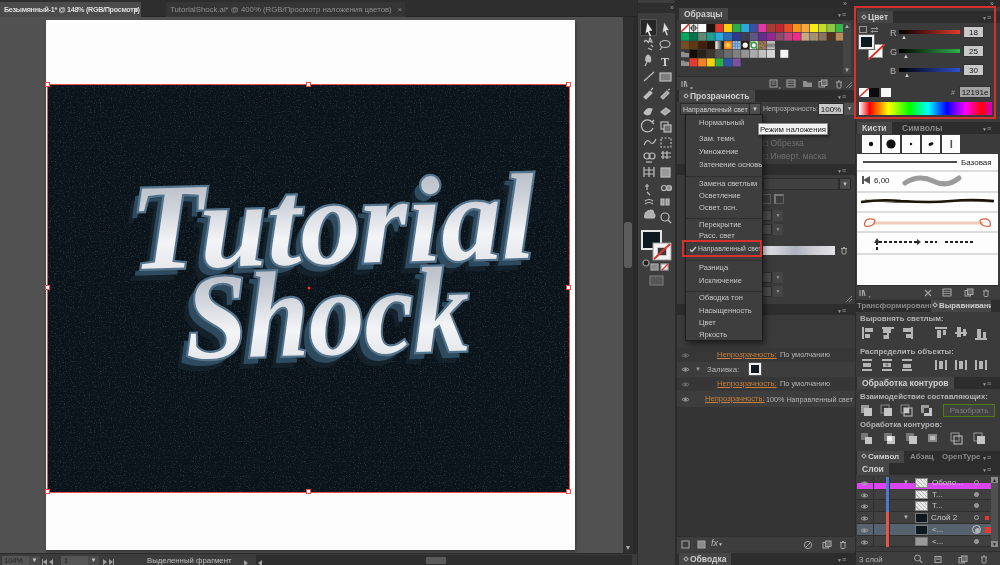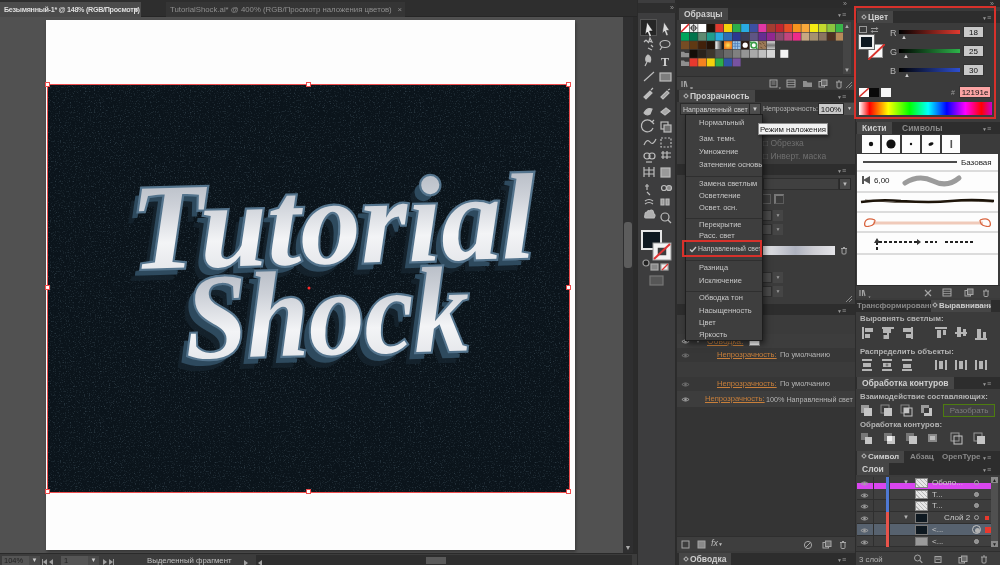--- a/index.html
+++ b/index.html
@@ -318,36 +318,36 @@
 <svg class="abs" style="left:163px;top:246px" width="9" height="9" viewBox="0 0 9 9" fill="none" stroke="#a5a5a5">
         <path d="M1 2.5 h6 M2 2.5 v4.5 q0 1 1 1 h2 q1 0 1 -1 v-4.5 M3 1.5 h2" stroke-width="1"></path>
       </svg>
 <div class="abs" style="left:84px;top:272px;width:11px;height:11px;background:#4a4a4a;border:1px solid #2e2e2e"></div>
 <div class="abs" style="left:96px;top:272px;width:10px;height:11px;background:#454545;color:#999;font-size:5px;text-align:center;line-height:11px">▼</div>
 <div class="abs" style="left:84px;top:286px;width:11px;height:11px;background:#4a4a4a;border:1px solid #2e2e2e"></div>
 <div class="abs" style="left:96px;top:286px;width:10px;height:11px;background:#454545;color:#999;font-size:5px;text-align:center;line-height:11px">▼</div>
 <div class="abs phead" style="top:304px;height:11px">
         <div class="pmenu"><span style="font-size:5px">▼</span>≡</div>
       </div>
-<div class="abs" style="left:0;top:334px;width:178px;height:14px;background:#3d3d3d">
- <svg class="eye abs" style="left:4px;top:3px" viewBox="0 0 10 8" width="10" height="8">
-          <path d="M1 4 Q5 0.5 9 4 Q5 7.5 1 4 z" fill="none" stroke="#a5a5a5"></path>
-          <circle cx="5" cy="4" r="1.3" fill="#a5a5a5"></circle>
-        </svg>
- <span class="abs" style="left:18px;top:4px;color:#999;font-size:6px">▼</span>
- <span class="abs" style="left:30px;top:2px;color:#c87f3a;font-size:8.5px;text-decoration:underline">Обводка:</span>
- <span class="abs" style="left:72px;top:1px;width:11px;height:11px;background:#fff;border:1px solid #888"></span>
-</div>
 <div class="abs" style="left:0;top:348px;width:178px;height:14px;background:#373737">
  <svg class="eye abs" style="left:4px;top:3px;opacity:0.55" viewBox="0 0 10 8" width="10" height="8">
           <path d="M1 4 Q5 0.5 9 4 Q5 7.5 1 4 z" fill="none" stroke="#a5a5a5"></path>
           <circle cx="5" cy="4" r="1.3" fill="#a5a5a5"></circle>
         </svg>
  <span class="abs" style="left:40px;top:2px;color:#c87f3a;font-size:7.6px;text-decoration:underline">Непрозрачность:</span>
  <span class="abs lbl" style="left:103px;top:2px;font-size:7.4px">По умолчанию</span>
+</div>
+<div class="abs" style="left:0;top:362px;width:178px;height:15px;background:#3d3d3d">
+ <svg class="eye abs" style="left:4px;top:3px" viewBox="0 0 10 8" width="10" height="8">
+          <path d="M1 4 Q5 0.5 9 4 Q5 7.5 1 4 z" fill="none" stroke="#a5a5a5"></path>
+          <circle cx="5" cy="4" r="1.3" fill="#a5a5a5"></circle>
+        </svg>
+ <span class="abs" style="left:18px;top:4px;color:#999;font-size:6px">▼</span>
+ <span class="abs lbl" style="left:30px;top:3px">Заливка:</span>
+ <span class="abs" style="left:72px;top:1px;width:12px;height:12px;background:#0e1820;border:2px solid #f0f0f0;outline:1px solid #555"></span>
 </div>
 <div class="abs" style="left:0;top:377px;width:178px;height:14px;background:#373737">
  <svg class="eye abs" style="left:4px;top:3px;opacity:0.55" viewBox="0 0 10 8" width="10" height="8">
           <path d="M1 4 Q5 0.5 9 4 Q5 7.5 1 4 z" fill="none" stroke="#a5a5a5"></path>
           <circle cx="5" cy="4" r="1.3" fill="#a5a5a5"></circle>
         </svg>
  <span class="abs" style="left:40px;top:2px;color:#c87f3a;font-size:7.6px;text-decoration:underline">Непрозрачность:</span>
  <span class="abs lbl" style="left:103px;top:2px;font-size:7.4px">По умолчанию</span>
 </div>
 <div class="abs" style="left:0;top:391px;width:178px;height:16px;background:#3d3d3d">
@@ -445,21 +445,21 @@
 <div class="abs" style="left:44px;top:68px;width:61px;height:4px;background:linear-gradient(90deg,#000,#2e4fd0)"></div>
 <div class="abs" style="left:49px;top:72px;color:#ccc;font-size:6px">▲</div>
 <div class="abs" style="left:108px;top:64px;width:21px;height:12px;background:#c9c9c9;border:1px solid #333;color:#111;font-size:8px;line-height:11px;text-align:center">30</div>
 <div class="abs" style="left:4px;top:88px;width:10px;height:9px;background:#fff"></div>
 <svg class="abs" style="left:4px;top:88px" width="10" height="9">
         <path d="M0 9 L10 0" stroke="#d8312b" stroke-width="1.5"></path>
       </svg>
 <div class="abs" style="left:14px;top:88px;width:10px;height:9px;background:#0a0a0a"></div>
 <div class="abs" style="left:26px;top:88px;width:10px;height:9px;background:#f6f6f6"></div>
 <div class="abs" style="left:96px;top:89px;color:#999;font-size:7px">#</div>
-<div class="abs" style="left:104px;top:86px;width:32px;height:12px;background:#fca5a5;border:1px solid #333;color:#111;font-size:8px;line-height:11px;text-align:center">12191e</div>
+<div class="abs" style="left:104px;top:86px;width:32px;height:12px;background:#a3a3a3;border:1px solid #333;color:#111;font-size:8px;line-height:11px;text-align:center">12191e</div>
 <div class="abs" style="left:4px;top:102px;width:133px;height:13px;background:linear-gradient(90deg,#fff 0%,#f00 8%,#ff0 22%,#0f0 38%,#0ff 52%,#00f 66%,#f0f 80%,#f00 92%,#c0c 100%)"></div>
 <div class="abs phead" style="top:122px;height:12px">
  <div class="ptab" style="left:2px">Кисти</div>
  <div class="ptab off" style="left:42px">Символы</div>
  <div class="pmenu"><span style="font-size:5px">▼</span>≡</div>
 </div>
 <div class="abs" style="left:2px;top:134px;width:141px;height:151px;background:#fdfdfd"></div>
 <svg class="abs" style="left:2px;top:134px" width="141" height="151" viewBox="0 0 141 151">
  <rect x="0" y="0" width="141" height="20" fill="#3b3b3b"></rect>
  <rect x="5" y="1" width="18" height="18" fill="#fdfdfd"></rect>
@@ -680,21 +680,21 @@
       <div class="abs" style="left:2px;top:512px;width:141px;height:12px;background:#404040;border-bottom:1px solid #2f2f2f">
         <svg class="eye abs" style="left:3px;top:2px" viewBox="0 0 10 8" width="10" height="8">
           <path d="M1 4 Q5 0.5 9 4 Q5 7.5 1 4 z" fill="none" stroke="#a5a5a5"></path>
           <circle cx="5" cy="4" r="1.3" fill="#a5a5a5"></circle>
         </svg>
         <span class="abs" style="left:16px;top:0;width:1px;height:12px;background:#2f2f2f"></span>
         <span class="abs" style="left:29px;top:0;width:3px;height:12px;background:#e8534a"></span>
         <span class="abs" style="left:32px;top:0;width:1px;height:12px;background:#2f2f2f"></span>
         <span class="abs" style="left:46px;top:2px;color:#b5b5b5;font-size:6px">▼</span>
         <span class="abs" style="left:58px;top:1px;width:13px;height:10px;background:#0e1820;border:1px solid #777"></span>
-        <span class="abs" style="left:87px;top:1px;color:#c9c9c9;font-size:8px">Слой 2</span>
+        <span class="abs" style="left:74px;top:1px;color:#c9c9c9;font-size:8px">Слой 2</span>
         <span class="abs ring" style="left:117px;top:3px"></span>
         <span class="abs" style="left:128px;top:4px;width:4px;height:4px;background:#e8392e"></span>
         <span class="abs" style="left:135px;top:-3px;width:0;height:0;border-left:5px solid transparent;border-top:5px solid #ccc"></span>
       </div>
       <div class="abs" style="left:2px;top:524px;width:141px;height:12px;background:#57626f;border-bottom:1px solid #2f2f2f">
         <svg class="eye abs" style="left:3px;top:2px" viewBox="0 0 10 8" width="10" height="8">
           <path d="M1 4 Q5 0.5 9 4 Q5 7.5 1 4 z" fill="none" stroke="#a5a5a5"></path>
           <circle cx="5" cy="4" r="1.3" fill="#a5a5a5"></circle>
         </svg>
         <span class="abs" style="left:16px;top:0;width:1px;height:12px;background:#2f2f2f"></span>

